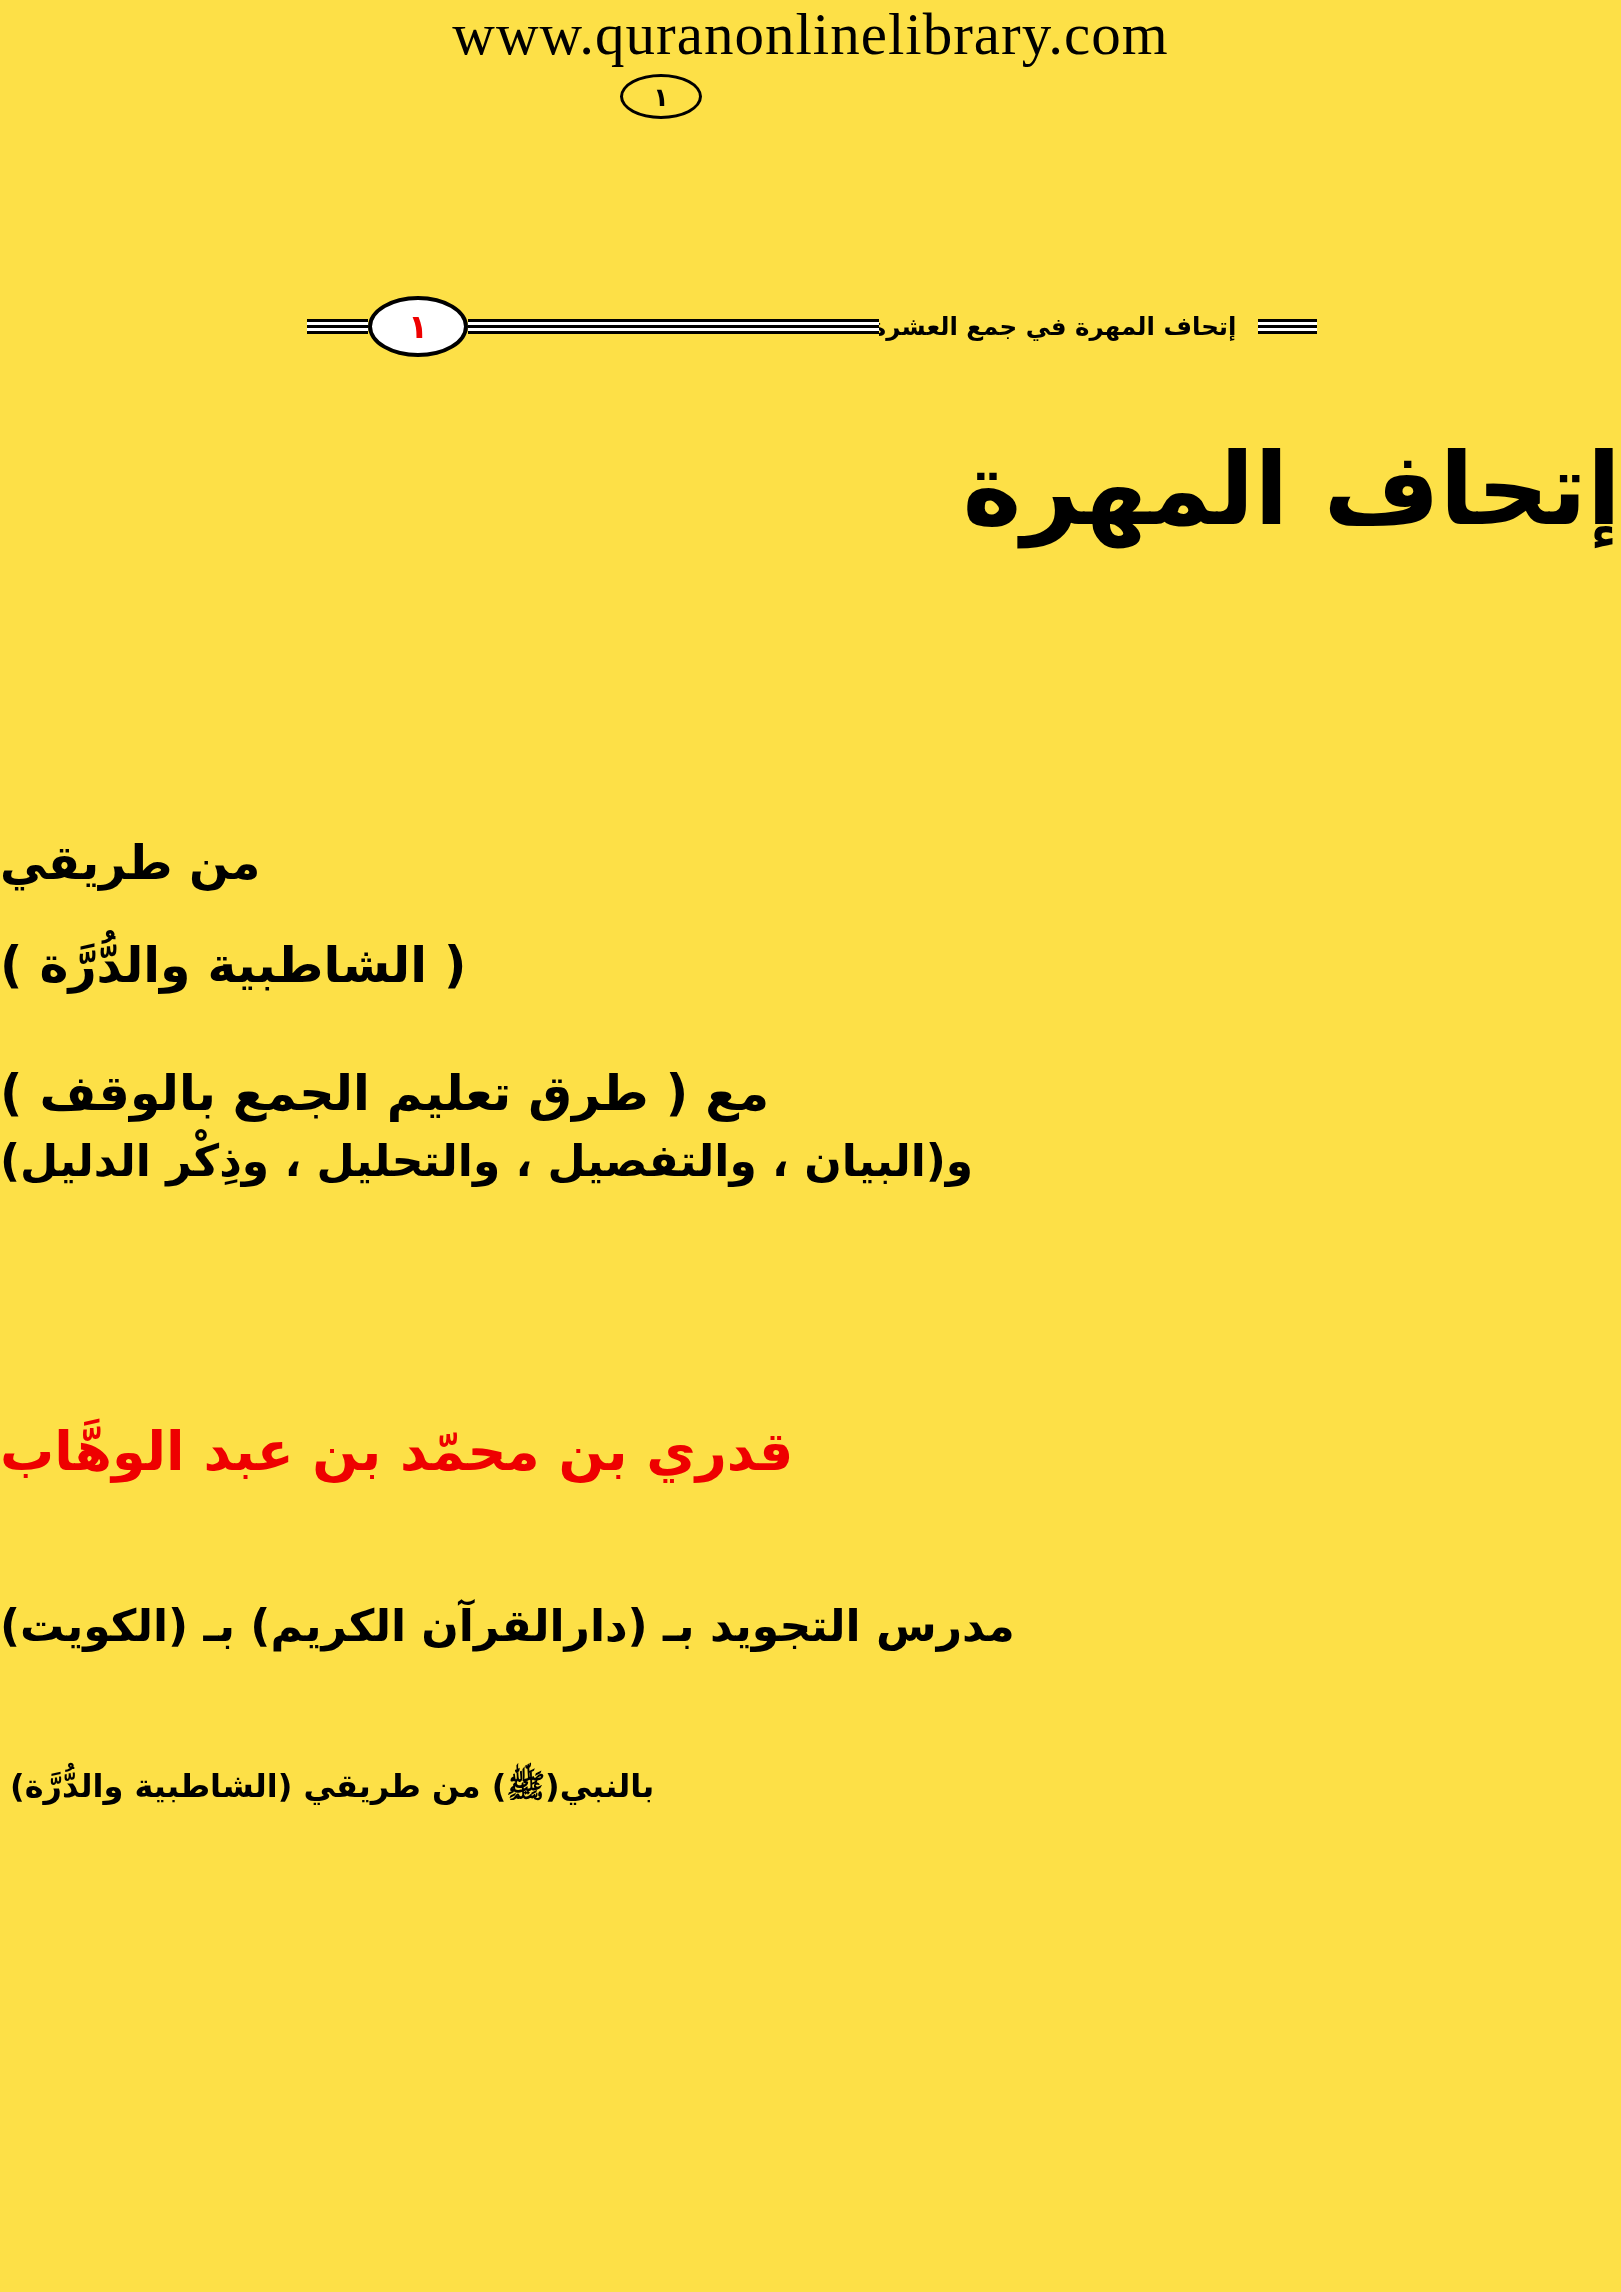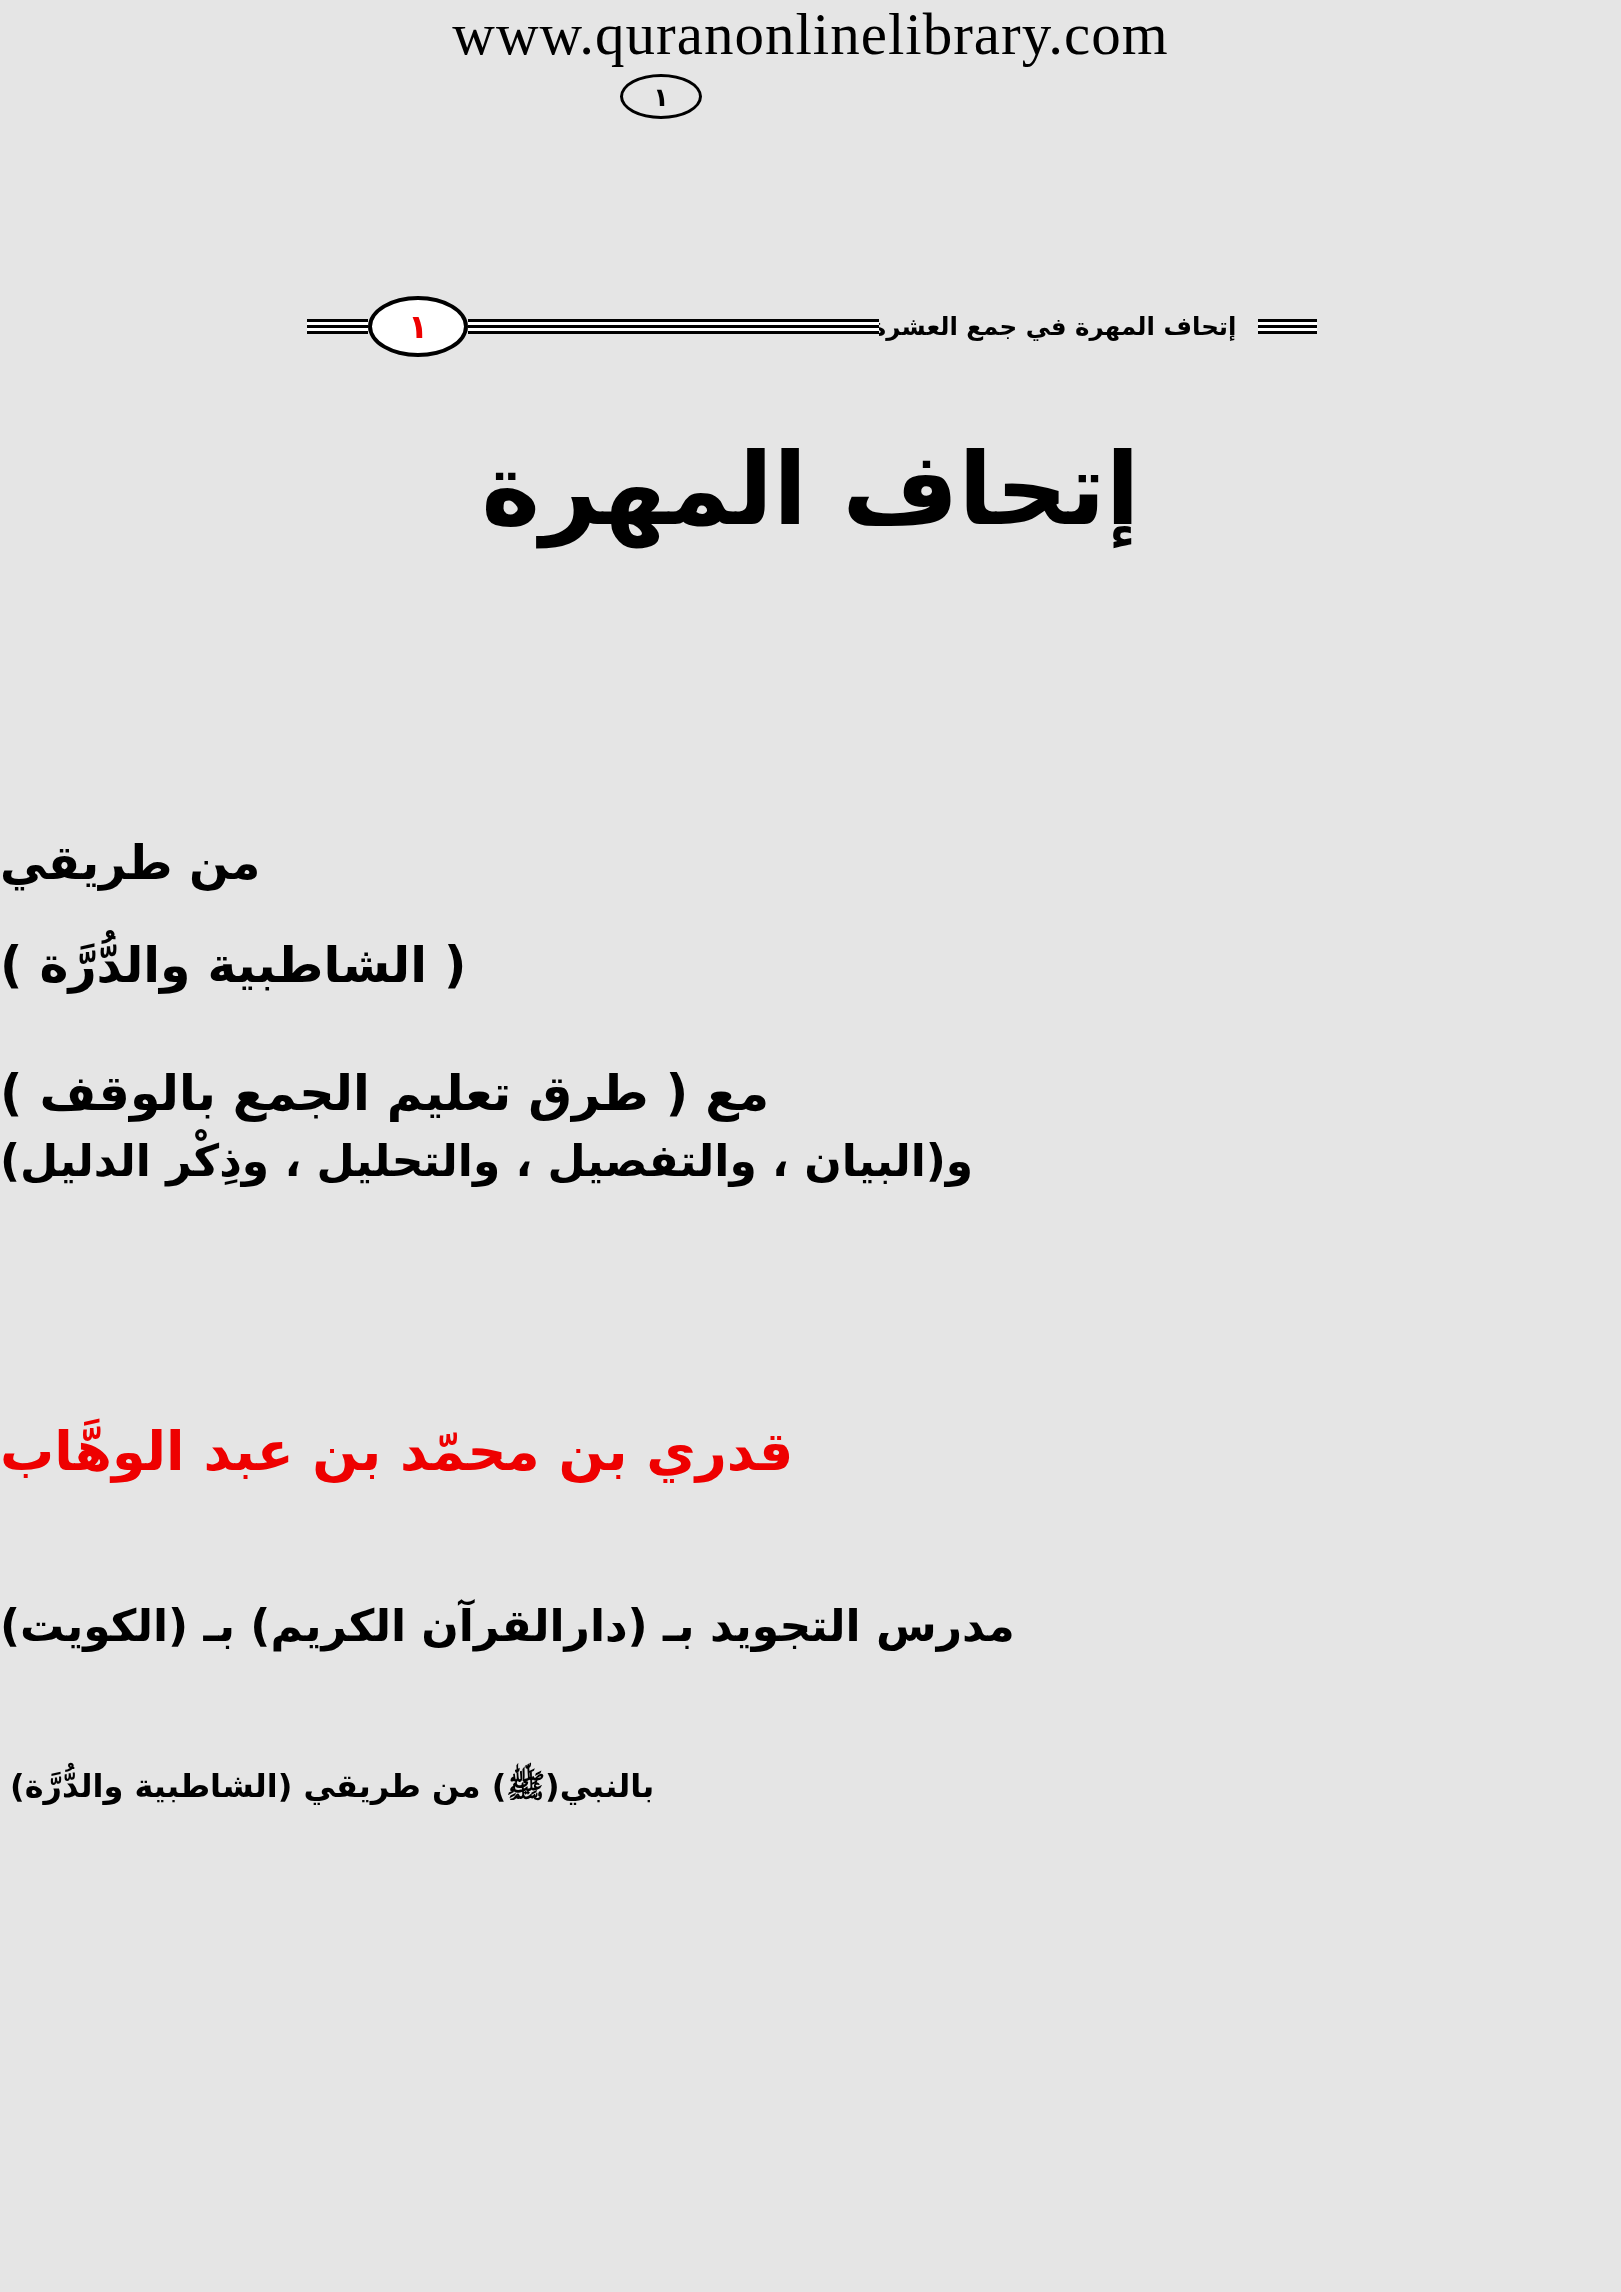--- a/index.html
+++ b/index.html
@@ -1,20 +1,20 @@
 <!DOCTYPE html>
 <html lang="ar"><head>
 <meta charset="utf-8">
 <style>
   html,body{margin:0;padding:0;background:#888;}
   .page{
     position:relative;
     width:1621px;height:2293px;
     margin:0 auto;
-    background:#e5e5e5;
+    background:#fde047;
     overflow:hidden;
     font-family:"DejaVu Sans",sans-serif;
   }
   
   .url-header{
     position:absolute;top:0;left:0;width:100%;
     text-align:center;
     font-family:"Liberation Serif",serif;
     font-size:59px;font-weight:500;color:#000;
     letter-spacing:1px;
@@ -55,21 +55,21 @@
     font-size:24.5px;font-weight:bold;color:#000;
     white-space:nowrap;overflow:hidden;
     direction:rtl;
   }
   
   .title-line{
     position:absolute;left:0;width:100%;
     text-align:center;direction:rtl;
     font-weight:bold;color:#000;
   }
-  .title-1{top:420px;font-size:100px;line-height:1.4;}
+  .title-1{top:420px;font-size:100px;line-height:1.4;text-align:right;}
   .title-2{top:610px;font-size:110px;line-height:1.5;}
   
   .line{
     position:absolute;left:0;width:100%;
     text-align:left;direction:rtl;
     font-weight:bold;color:#000;line-height:1.5;
   }
   .l-tariqi   {top:828px; font-size:47px;}
   .l-paths    {top:929px; font-size:49px;}
   .l-with     {top:1057px;font-size:49px;}

